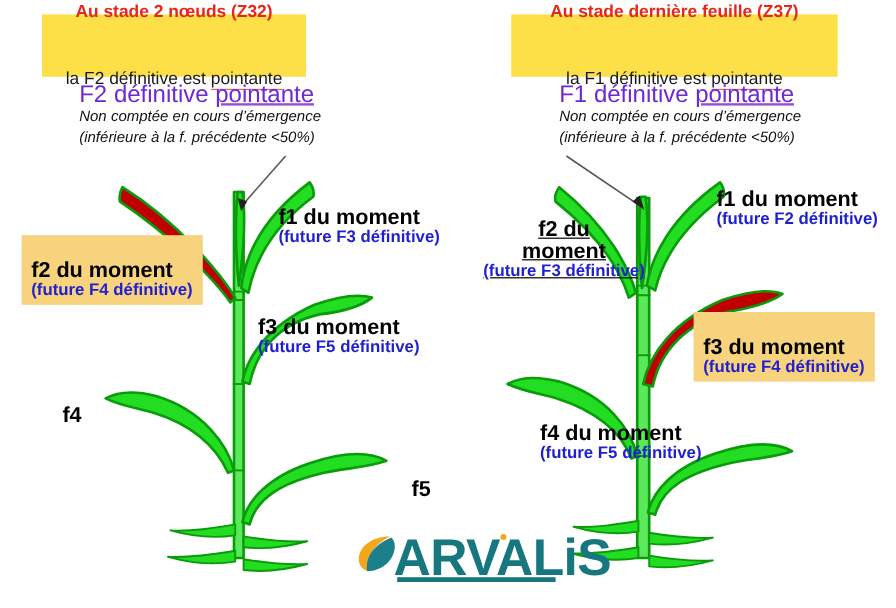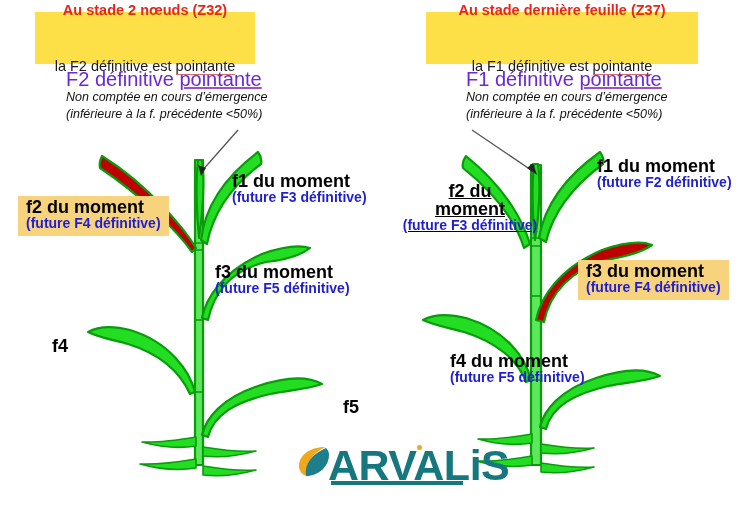--- a/index.html
+++ b/index.html
@@ -21,21 +21,21 @@
 
   .def-block{position:absolute;left:66px;top:70px;width:300px;}
   .panel.right .def-block{left:60px;top:70px;margin-left:32px;}
   .def-title{color:#6d28d9;font-weight:normal;font-size:20px;line-height:19px;}
   .def-title .ul2{text-decoration:underline;text-decoration-color:#9b4fd0;}
   .def-note{color:#111;font-size:12.5px;font-style:italic;line-height:16.5px;}
 
   .tag{position:absolute;font-weight:bold;color:#000;}
   .tag .main{font-size:18px;line-height:18px;white-space:nowrap;}
   .tag .fut{font-size:14px;color:#1F1FD0;line-height:15px;white-space:nowrap;}
-  .tag.box{background:#F7D37E;padding:2px 8px 5px 8px;}
+  .tag.box{background:#F7D37E;padding:20px 8px 5px 8px;}
   .tag.center{text-align:center;text-decoration:underline;}
 
   svg.plant{position:absolute;left:0;top:0;width:373px;height:507px;}
 
   .logo{position:absolute;left:295px;top:441px;width:190px;height:46px;}
   .logo-text{position:absolute;left:33px;top:0px;font-size:43px;font-weight:bold;
      color:#16787E;letter-spacing:-0.5px;font-family:"Liberation Sans",sans-serif;}
   .logo-bar{position:absolute;left:36px;top:40px;width:132px;height:3.5px;background:#16787E;}
   .logo-dot{position:absolute;left:122px;top:4px;width:5px;height:5px;background:#F2A81D;border-radius:50%;}
 </style>

